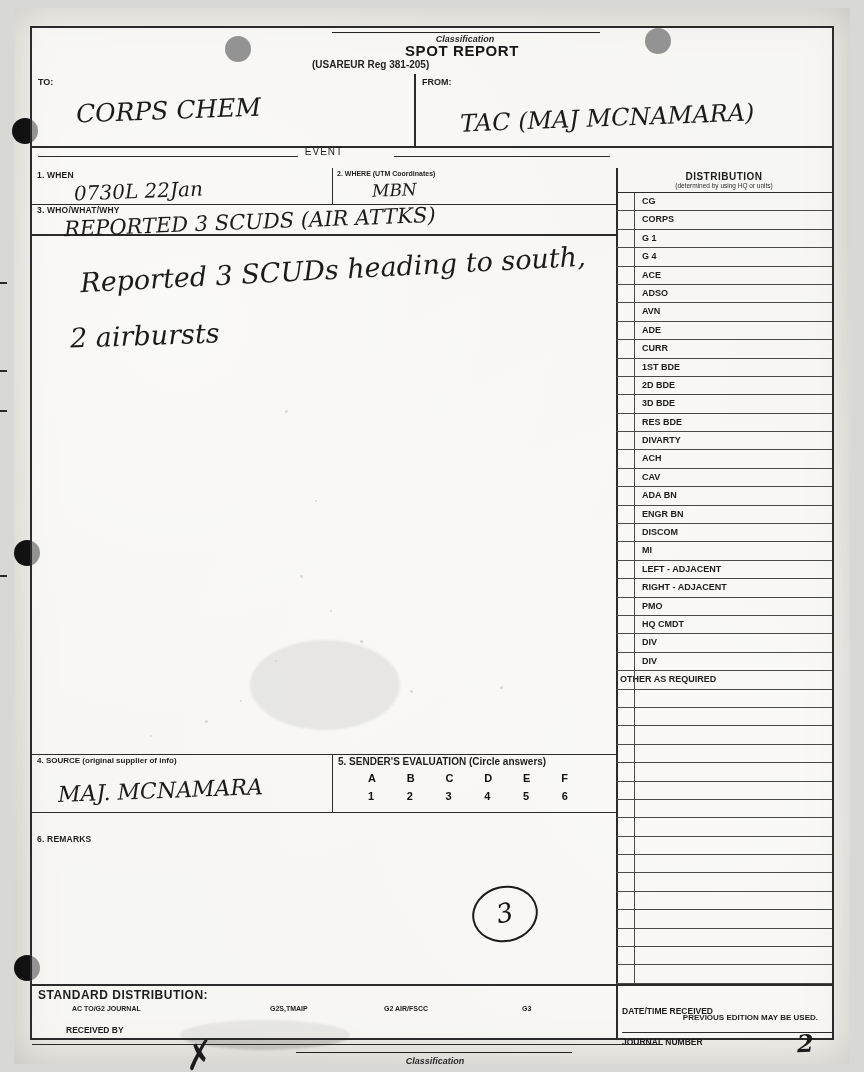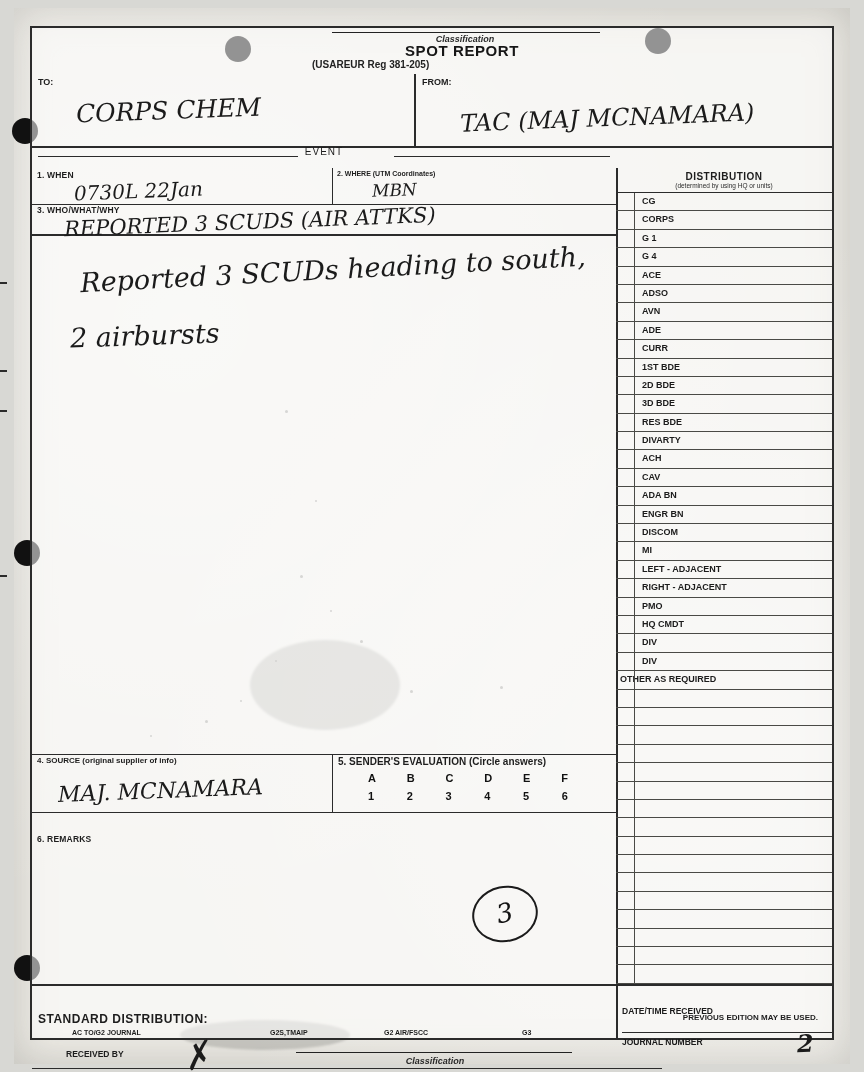--- a/index.html
+++ b/index.html
@@ -211,21 +211,21 @@
     border-bottom: 1.5px solid #2b2b2b;
   }
   .src-split {
     position: absolute; left: 300px; top: 0; bottom: 0; border-left: 1.5px solid #2b2b2b;
   }
   .row-remarks {
     position: absolute; left: 0; top: 644px; width: 100%; height: 172px;
     border-bottom: 2px solid #2b2b2b;
   }
   .row-std {
-    position: absolute; left: 0; top: 840px; width: 100%; height: 60px;
+    position: absolute; left: 0; top: 816px; width: 100%; height: 60px;
     border-bottom: 1.5px solid #2b2b2b;
     padding-left: 46px;
   }
   .row-recv {
     position: absolute; left: 0; top: 876px; width: 100%; height: 44px;
     border-bottom: 2px solid #2b2b2b;
   }
 
   .eval-letters, .eval-nums {
     position: absolute;

